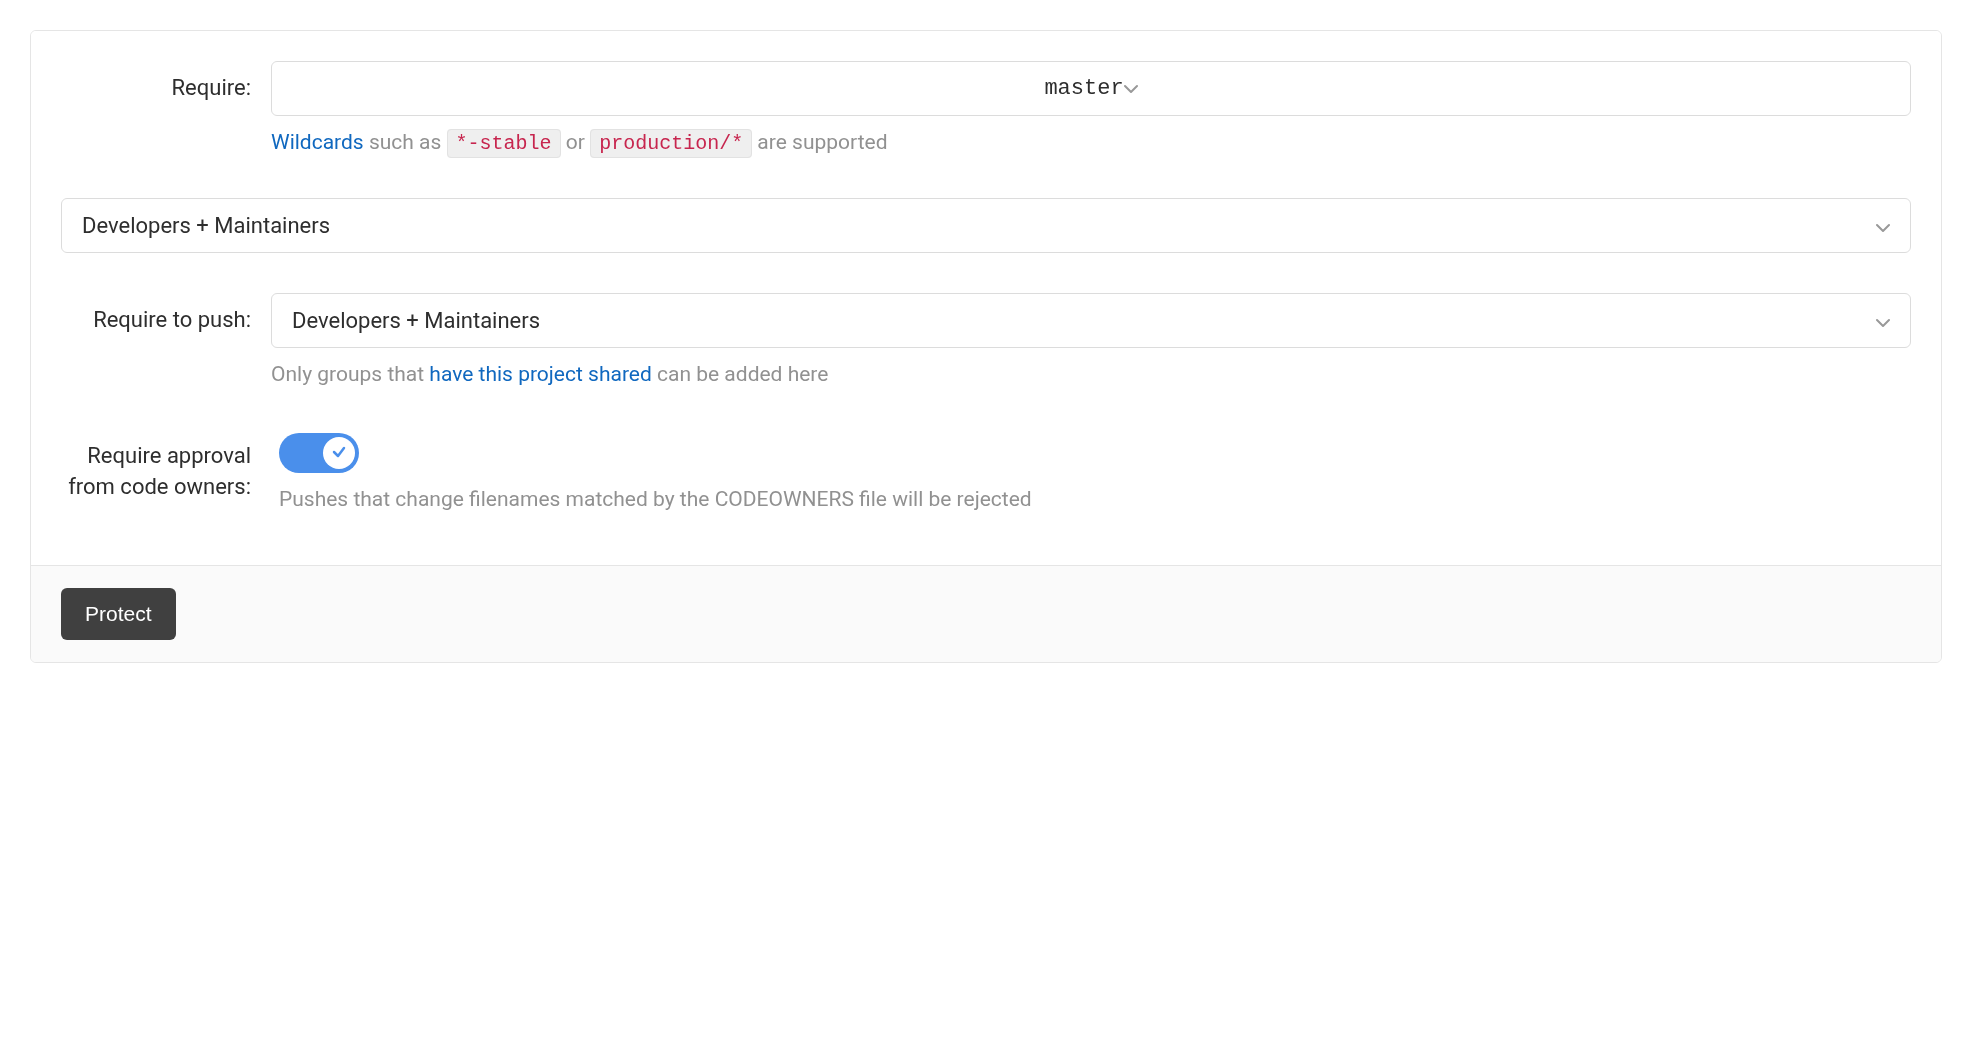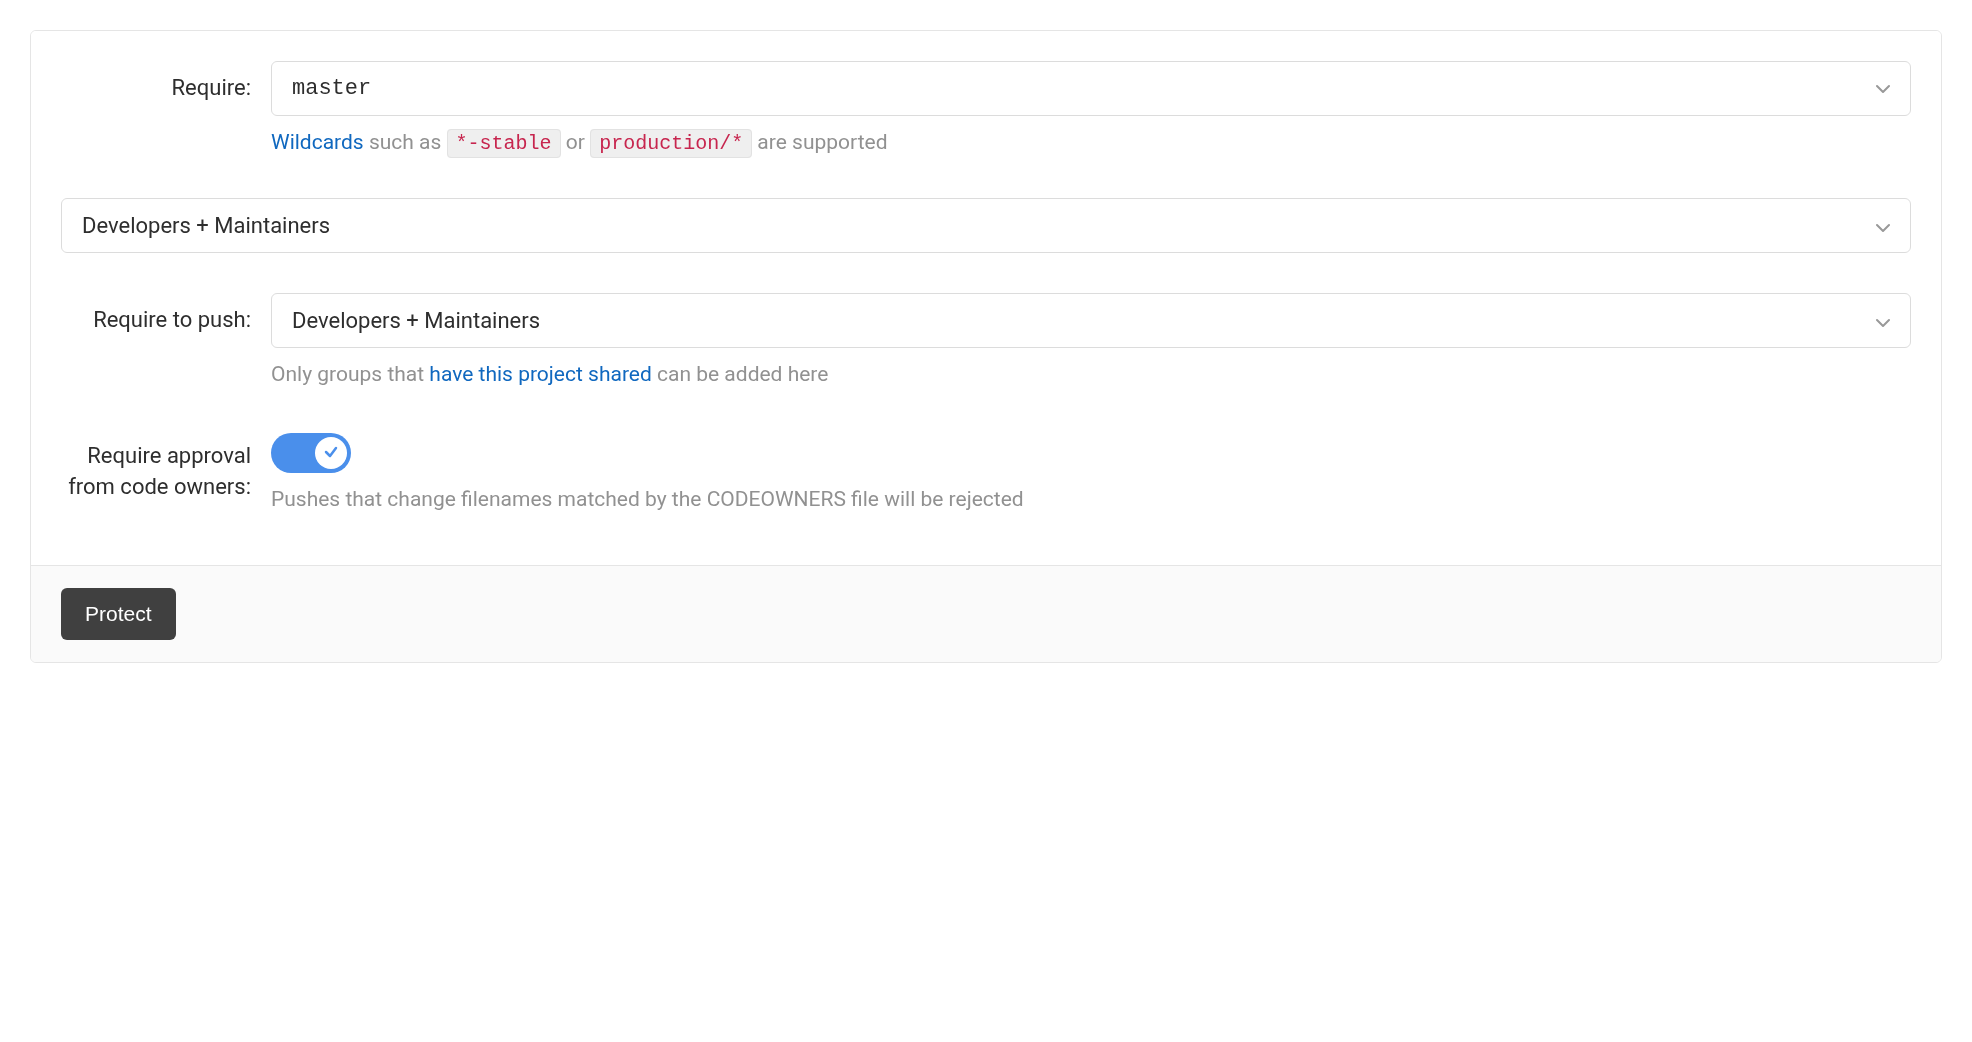--- a/index.html
+++ b/index.html
@@ -30,20 +30,21 @@
       background: #ffffff;
       padding: 30px 30px 50px 30px;
     }
     .form-row {
       display: flex;
       align-items: flex-start;
       margin-bottom: 40px;
     }
     .form-row:last-child {
       margin-bottom: 0;
+      gap: 8px;
     }
     .form-label {
       width: 210px;
       flex-shrink: 0;
       text-align: right;
       padding-right: 20px;
       padding-top: 12px;
       font-size: 22px;
       color: #2e2e2e;
       line-height: 1.4;
@@ -59,20 +60,21 @@
       font-size: 22px;
       color: #2e2e2e;
       background: #ffffff;
       display: flex;
       align-items: center;
       justify-content: space-between;
       cursor: pointer;
     }
     .dropdown.mono {
       font-family: "SFMono-Regular", Consolas, "Liberation Mono", Menlo, Courier, monospace;
+      justify-content: center;
     }
     .chevron {
       color: #999;
     }
     .help-text {
       margin-top: 12px;
       font-size: 21px;
       color: #919191;
       line-height: 1.4;
     }

